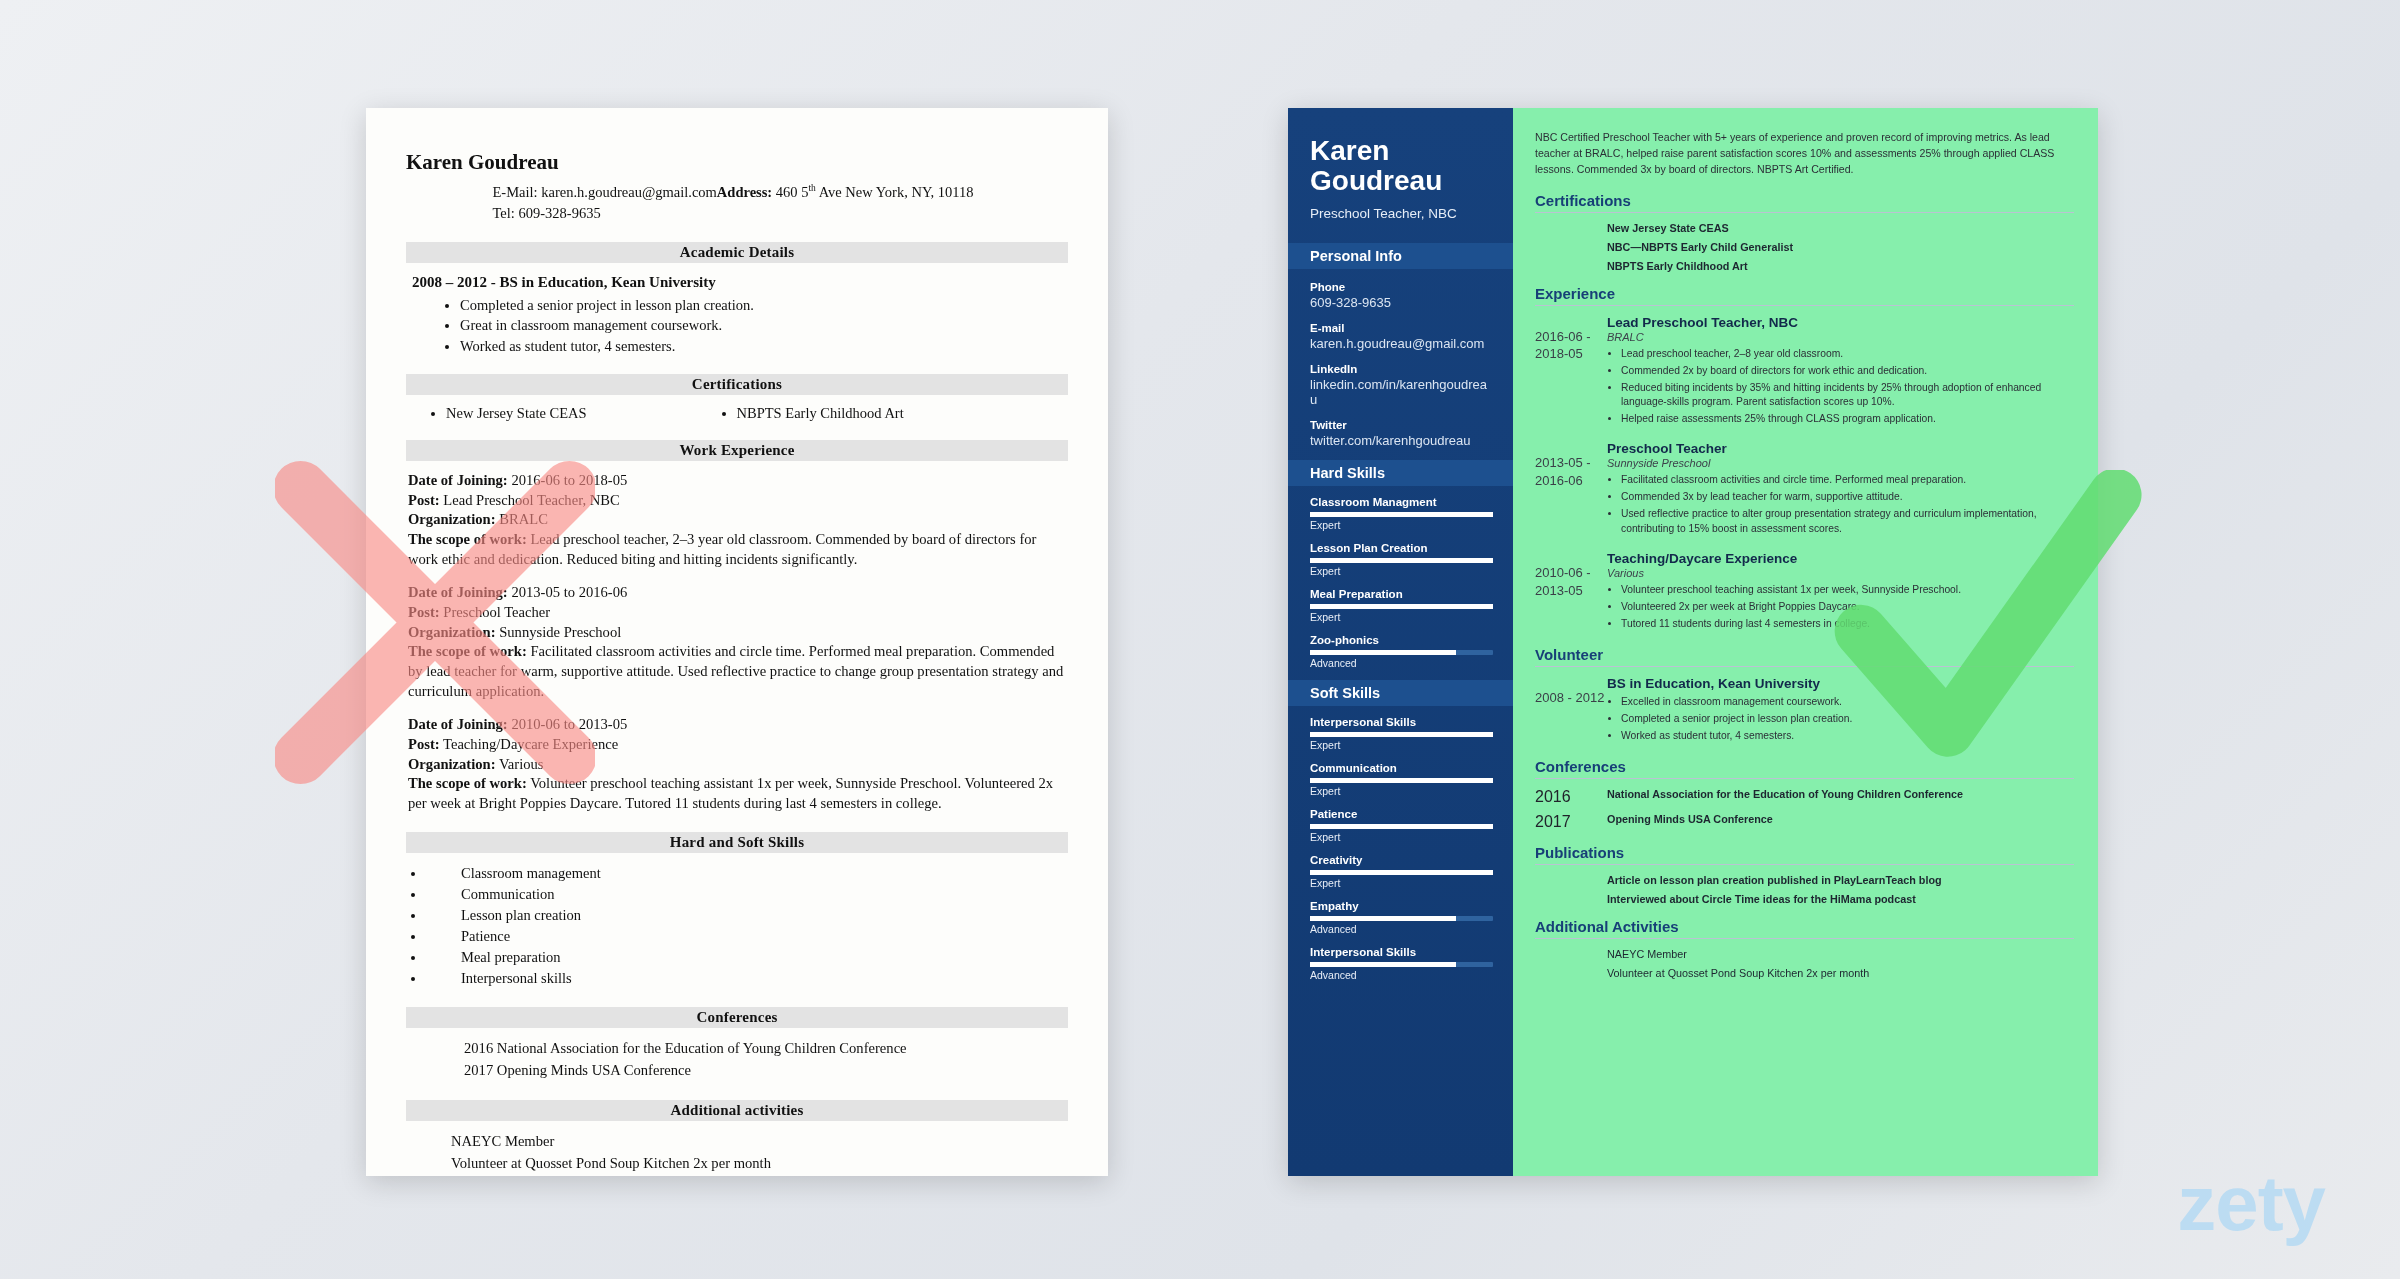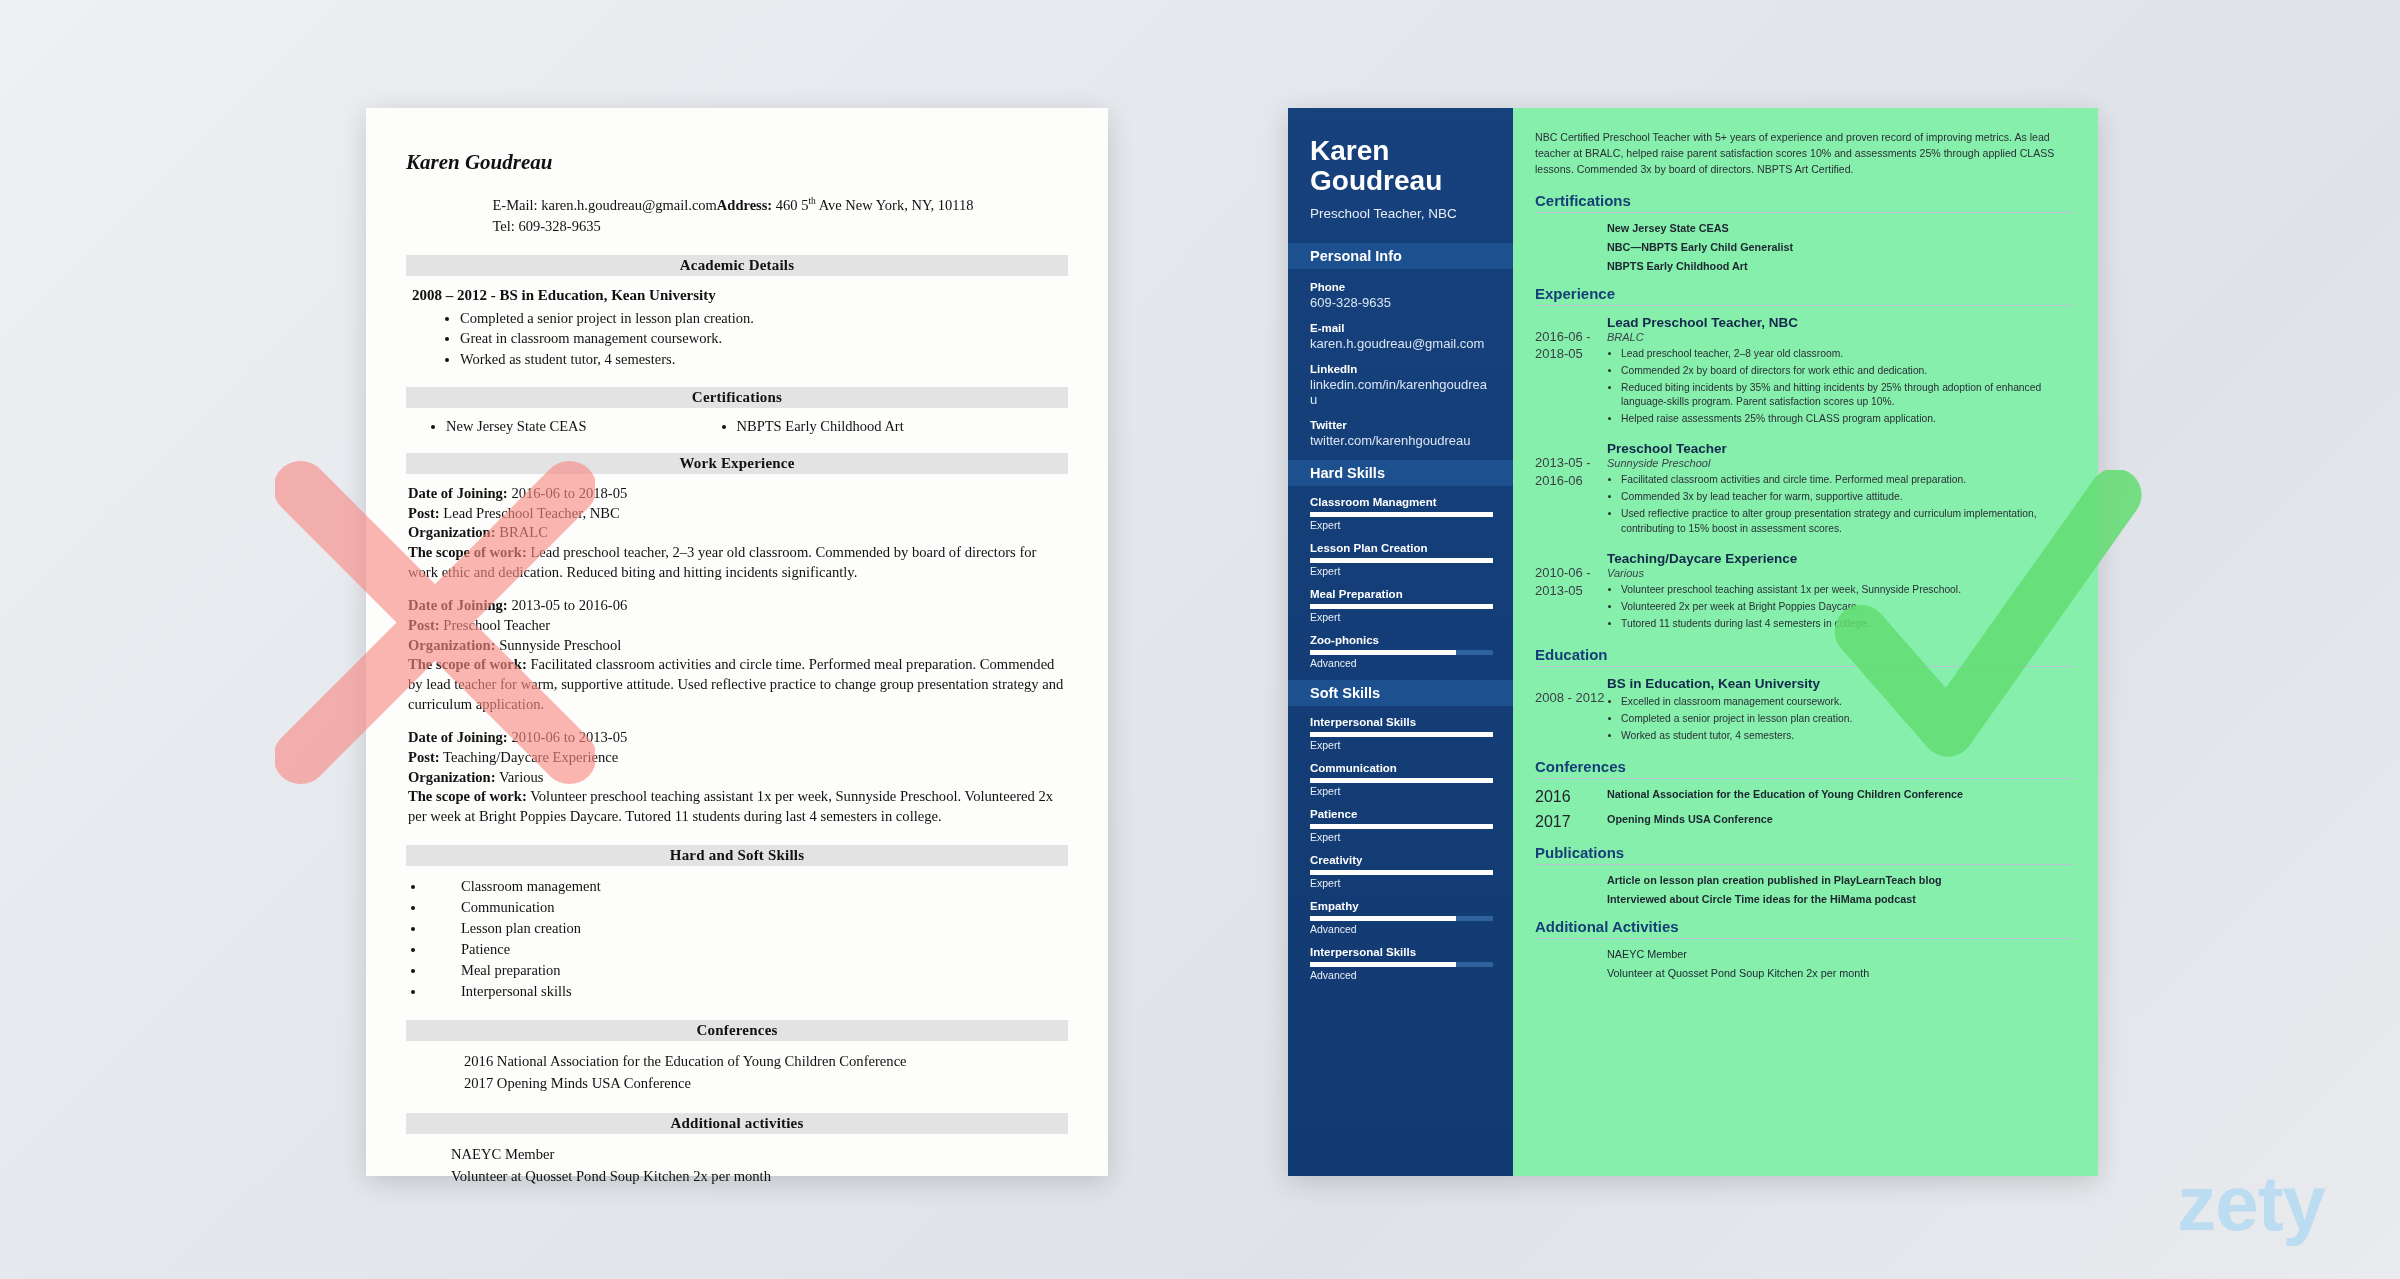--- a/index.html
+++ b/index.html
@@ -13,21 +13,21 @@
   
   .resume-bad{
     position:absolute;left:366px;top:108px;width:742px;height:1068px;
     background:#fdfdfb;
     box-shadow:0 6px 26px rgba(0,0,0,.16);
     font-family:"Liberation Serif", serif;
     color:#111;
     box-sizing:border-box;
     padding:42px 40px 0 40px;
   }
-  .bad-name{font-size:21px;font-weight:bold;margin:0 0 20px 0;font-style:italic;}
+  .bad-name{font-size:21px;font-weight:bold;margin:0 0 7px 0;}
   .bad-contact-row{display:flex;justify-content:center;font-size:14.5px;line-height:1.45;}
   .bad-contact-left div{white-space:nowrap;}
   .bad-addr{font-size:14.5px;padding-right:8px;}
   .bad-addr sup{font-size:9.5px;vertical-align:super;}
   .sec-band{
     margin:18px 0 10px 0;background:#e3e3e3;text-align:center;
     font-weight:bold;font-size:15px;padding:2px 0;letter-spacing:.2px;
   }
   .bad-body{font-size:14.6px;line-height:1.33;}
   .bad-edu-line{font-weight:bold;font-size:15px;margin:0 0 3px 6px;}
@@ -317,21 +317,21 @@
         <div class="job-title">Teaching/Daycare Experience</div>
         <div class="job-org">Various</div>
         <ul class="good-ul">
           <li>Volunteer preschool teaching assistant 1x per week, Sunnyside Preschool.</li>
           <li>Volunteered 2x per week at Bright Poppies Daycare.</li>
           <li>Tutored 11 students during last 4 semesters in college.</li>
         </ul>
       </div>
     </div>
 
-    <div class="main-h">Education</div>
+    <div class="main-h">Volunteer</div>
     <div class="row">
       <div class="when">2008 - 2012</div>
       <div class="what">
         <div class="job-title">BS in Education, Kean University</div>
         <ul class="good-ul" style="margin-top:4px">
           <li>Excelled in classroom management coursework.</li>
           <li>Completed a senior project in lesson plan creation.</li>
           <li>Worked as student tutor, 4 semesters.</li>
         </ul>
       </div>

